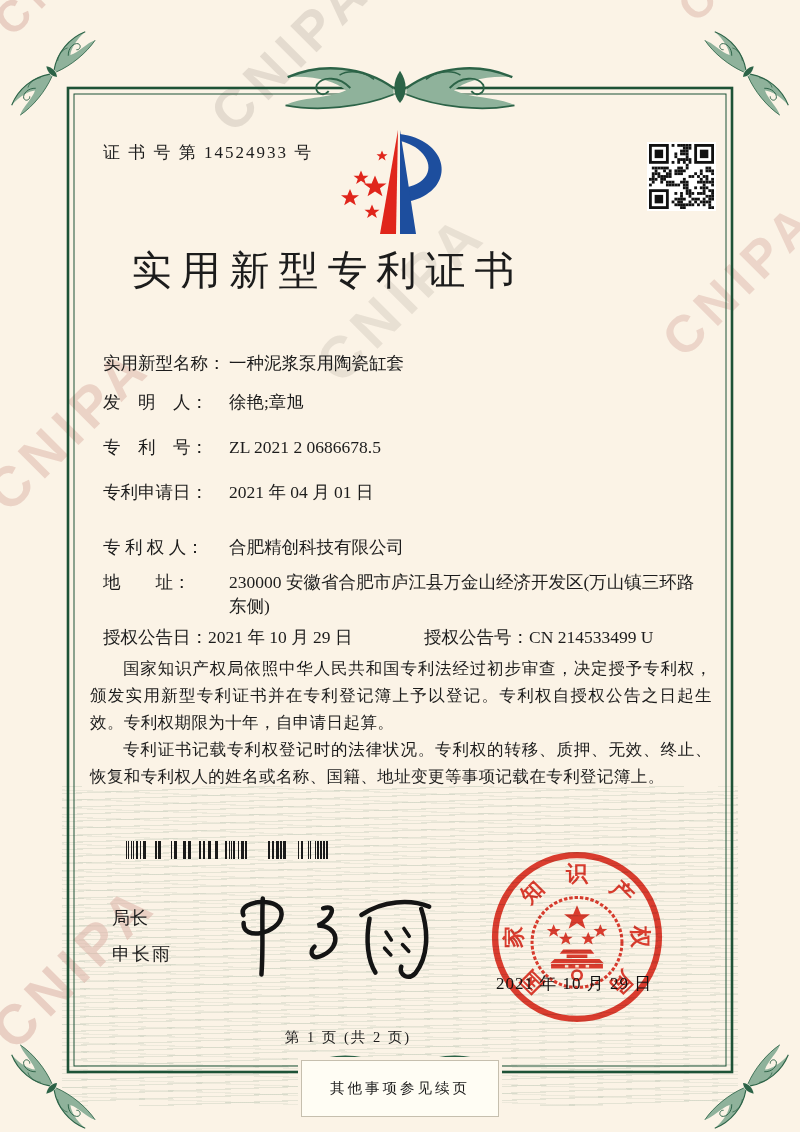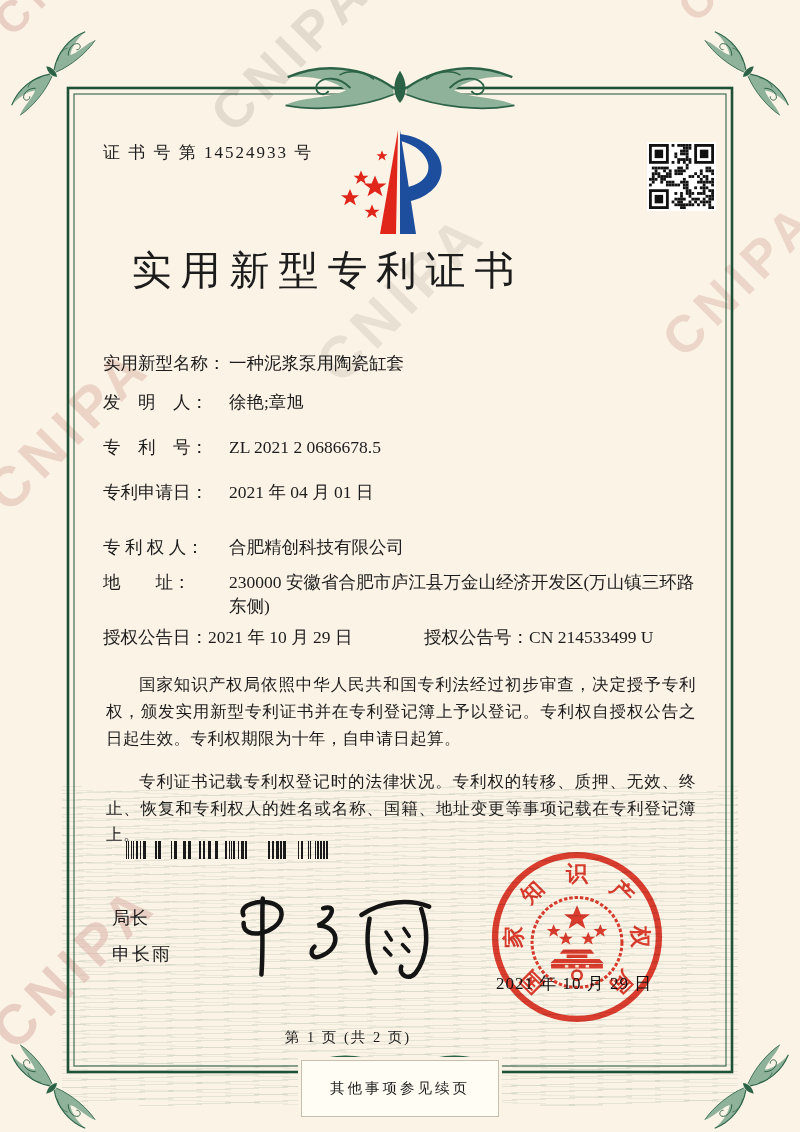--- a/index.html
+++ b/index.html
@@ -24,21 +24,21 @@
          letter-spacing:9px;z-index:3;}
   
   .row{left:103px;width:600px;display:flex;font-size:17.5px;line-height:1.35;z-index:3;}
   .row .lbl{flex:0 0 126px;white-space:pre;}
   .row .val{white-space:pre-wrap;}
   .addr .val{width:478px;}
   .grant-left{left:103px;top:625px;font-size:17.5px;z-index:3;}
   .grant-right{left:424px;top:625px;font-size:17.5px;z-index:3;}
   
   .paras{left:90px;top:656px;width:622px;z-index:3;}
-  .paras p{margin:16px;font-size:16.5px;line-height:1.63;text-indent:2em;text-align:justify;letter-spacing:.4px;}
+  .paras p{margin:0;font-size:16.5px;line-height:1.63;text-indent:2em;text-align:justify;letter-spacing:.4px;}
   
   #barcode{left:108px;top:841px;z-index:3;}
   .signer-title{left:112px;top:906px;font-size:18px;z-index:3;}
   .signer-name{left:112px;top:942px;font-size:18px;letter-spacing:2px;z-index:3;}
   #signature{left:212px;top:884px;z-index:4;}
   #seal{left:486px;top:846px;z-index:5;opacity:.93;mix-blend-mode:multiply;}
   .seal-date{left:464px;top:972px;width:220px;text-align:center;font-size:17px;
              letter-spacing:1px;z-index:6;color:#111;}
   .pagefooter{left:0;top:1028px;width:696px;text-align:center;font-size:14.5px;letter-spacing:2px;z-index:3;}
   .notebox{left:50%;top:1060px;transform:translateX(-50%);background:#fffdf4;

